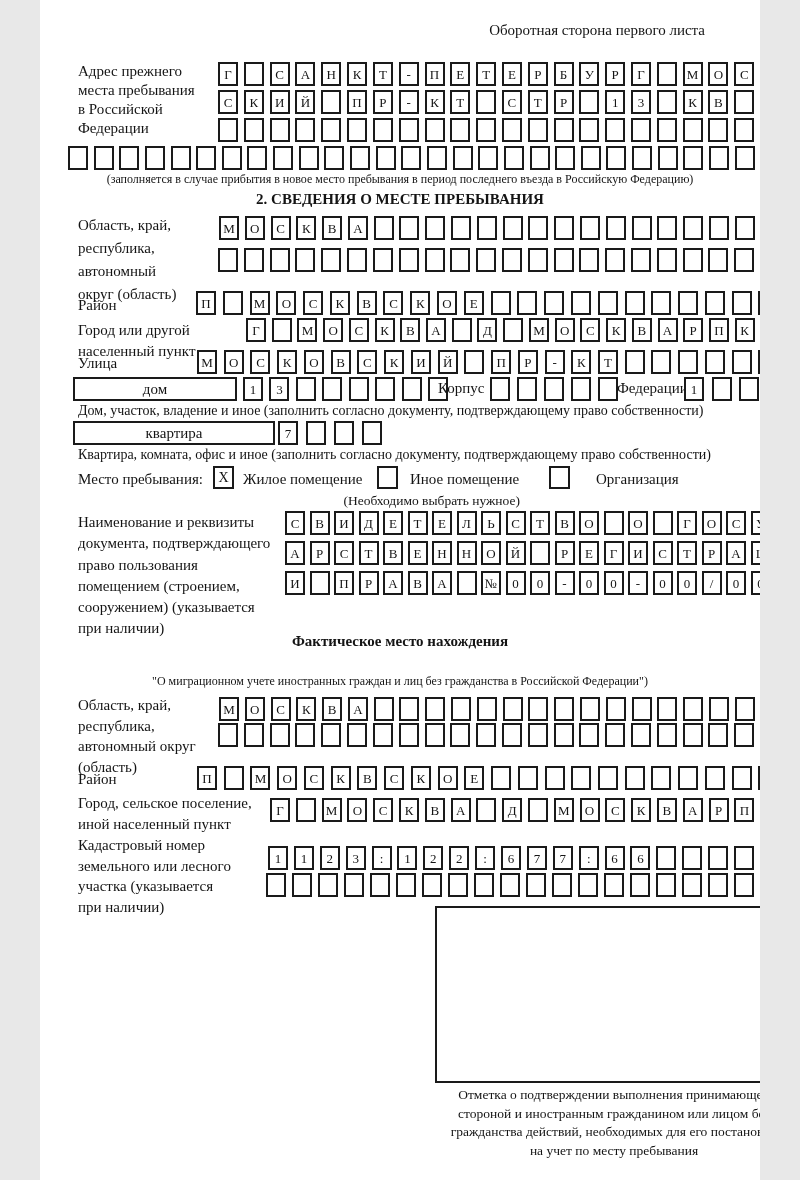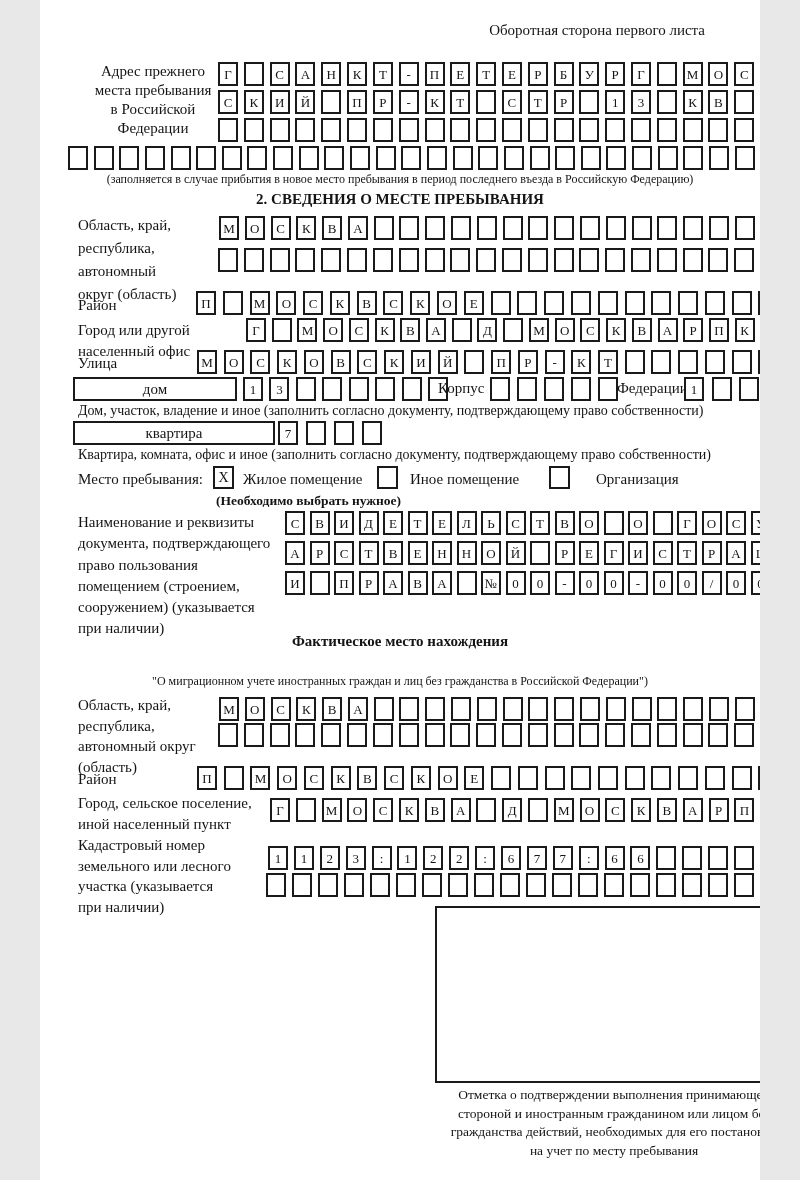--- a/index.html
+++ b/index.html
@@ -31,21 +31,21 @@
   .stampbox{box-sizing:border-box;border:2px solid #1a1a1a;background:#fff;}
   .note{font-size:13.5px;}
 </style>
 </head>
 <body>
 
 <div class="sheet">
 
   <div class="abs hdr" style="top:22px;right:55px;">Оборотная сторона первого листа</div>
 
-  <div class="abs lbl" style="left:38px;top:62px;width:150px;text-align:center;">Адрес прежнего
+  <div class="abs lbl" style="left:38px;top:62px;width:150px;">Адрес прежнего
 места пребывания
 в Российской
 Федерации</div>
   <div class="abs grid" style="left:178px;top:62px;width:614px;">
       <span class="cell">Г</span>
       <span class="cell"></span>
       <span class="cell">С</span>
       <span class="cell">А</span>
       <span class="cell">Н</span>
       <span class="cell">К</span>
@@ -235,21 +235,21 @@
       <span class="cell"></span>
       <span class="cell"></span>
       <span class="cell"></span>
       <span class="cell"></span>
       <span class="cell"></span>
       <span class="cell"></span>
       <span class="cell"></span>
     </div>
 
   <div class="abs lbl" style="left:38px;top:320px;width:160px;line-height:21px;">Город или другой
-населенный офис</div>
+населенный пункт</div>
   <div class="abs grid" style="left:206px;top:318px;width:586px;">
       <span class="cell">Г</span>
       <span class="cell"></span>
       <span class="cell">М</span>
       <span class="cell">О</span>
       <span class="cell">С</span>
       <span class="cell">К</span>
       <span class="cell">В</span>
       <span class="cell">А</span>
       <span class="cell"></span>
@@ -334,21 +334,21 @@
     </div>
   <div class="abs" style="left:38px;top:447px;font-size:14px;">Квартира, комната, офис и иное (заполнить согласно документу, подтверждающему право собственности)</div>
 
   <div class="abs lbl" style="left:38px;top:470px;">Место пребывания:</div>
   <div class="abs checkbox" style="left:173px;top:466px;">X</div>
   <div class="abs lbl" style="left:203px;top:470px;">Жилое помещение</div>
   <div class="abs checkbox" style="left:337px;top:466px;"></div>
   <div class="abs lbl" style="left:370px;top:470px;">Иное помещение</div>
   <div class="abs checkbox" style="left:509px;top:466px;"></div>
   <div class="abs lbl" style="left:556px;top:470px;">Организация</div>
-  <div class="abs note" style="left:176px;top:493px;width:320px;text-align:left;font-weight:bold;">(Необходимо выбрать нужное)</div>
+  <div class="abs note" style="left:160px;top:493px;width:320px;text-align:right;">(Необходимо выбрать нужное)</div>
 
   <div class="abs lbl" style="left:38px;top:512px;width:212px;line-height:21.3px;">Наименование и реквизиты
 документа, подтверждающего
 право пользования
 помещением (строением,
 сооружением) (указывается
 при наличии)</div>
   <div class="abs grid" style="left:245px;top:511px;width:510px;">
       <span class="cell">С</span>
       <span class="cell">В</span>

